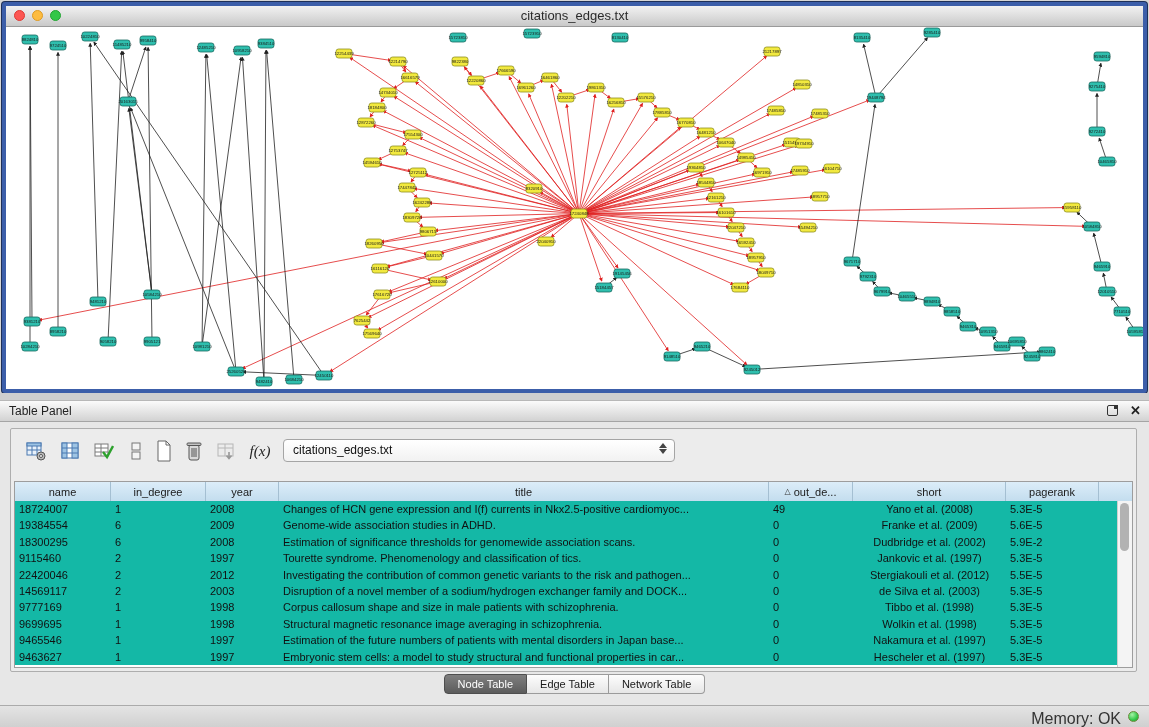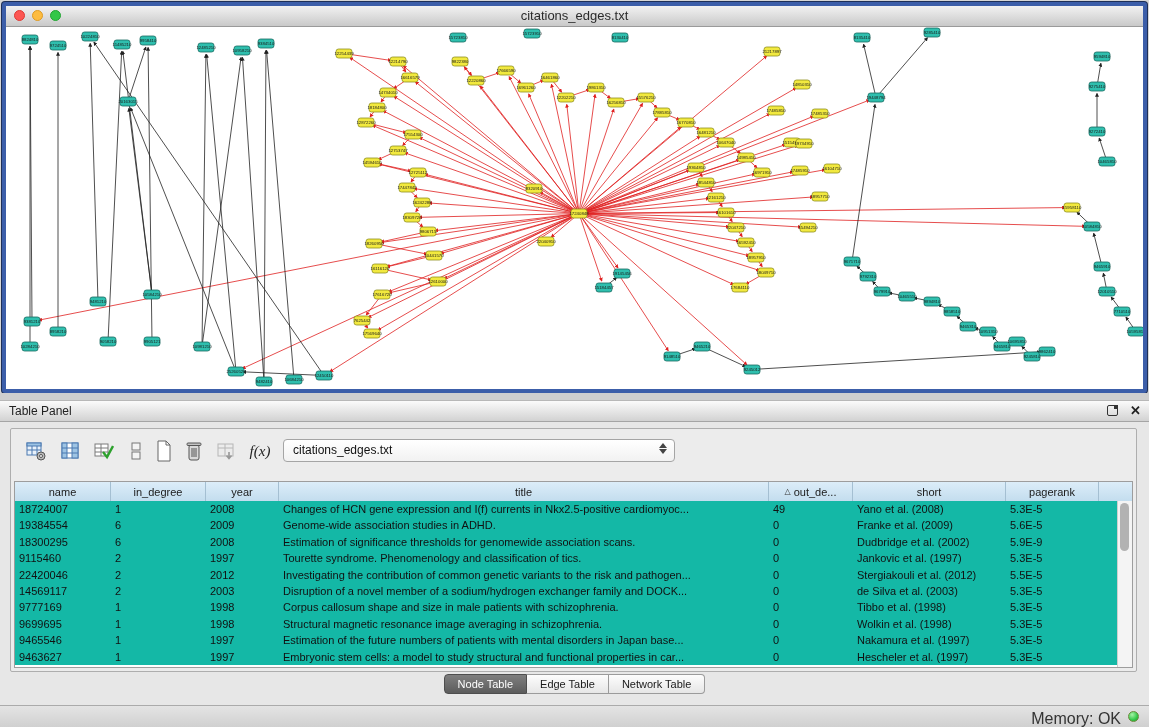--- a/index.html
+++ b/index.html
@@ -77,21 +77,21 @@
     display:flex;align-items:center;justify-content:center;gap:3px;overflow:hidden;white-space:nowrap;
   }
   .th .sort{font-size:8px;color:#333;}
   .tbody{position:absolute;left:0;top:19px;right:15px;bottom:0;overflow:hidden;}
   .tr{display:flex;height:16.4px;line-height:16.4px;background:#14b8a6;}
   .td{
     box-sizing:border-box;font-size:11px;color:#111;
     overflow:hidden;white-space:nowrap;padding:0 4px;
   }
   .td.align-left{text-align:left;}
-  .td.align-center{}
+  .td.align-center{text-align:center;}
   .vscroll{
     position:absolute;right:0;top:19px;bottom:0;width:15px;
     background:#f4f4f4;border-left:1px solid #cfcfcf;box-sizing:border-box;
   }
   .vthumb{position:absolute;left:2px;top:2px;width:9px;height:48px;border-radius:5px;background:#b2b2b2;}
   
   .tabs{position:absolute;left:0;top:674px;width:1149px;height:21px;display:flex;justify-content:center;}
   .tab{
     height:20px;line-height:19px;font-size:11px;padding:0 13px;
     background:linear-gradient(#fdfdfd,#e6e6e6);color:#1a1a1a;
@@ -646,21 +646,21 @@
           <div class="td align-center" style="width: 153px;">Franke et al. (2009)</div>
           <div class="td align-left" style="width: 93px;">5.6E-5</div>
         </div>
         <div class="tr">
           <div class="td align-left" style="width: 96px;">18300295</div>
           <div class="td align-left" style="width: 95px;">6</div>
           <div class="td align-left" style="width: 73px;">2008</div>
           <div class="td align-left" style="width: 490px;">Estimation of significance thresholds for genomewide association scans.</div>
           <div class="td align-left" style="width: 84px;">0</div>
           <div class="td align-center" style="width: 153px;">Dudbridge et al. (2002)</div>
-          <div class="td align-left" style="width: 93px;">5.9E-9</div>
+          <div class="td align-left" style="width: 93px;">5.9E-2</div>
         </div>
         <div class="tr">
           <div class="td align-left" style="width: 96px;">9115460</div>
           <div class="td align-left" style="width: 95px;">2</div>
           <div class="td align-left" style="width: 73px;">1997</div>
           <div class="td align-left" style="width: 490px;">Tourette syndrome. Phenomenology and classification of tics.</div>
           <div class="td align-left" style="width: 84px;">0</div>
           <div class="td align-center" style="width: 153px;">Jankovic et al. (1997)</div>
           <div class="td align-left" style="width: 93px;">5.3E-5</div>
         </div>

